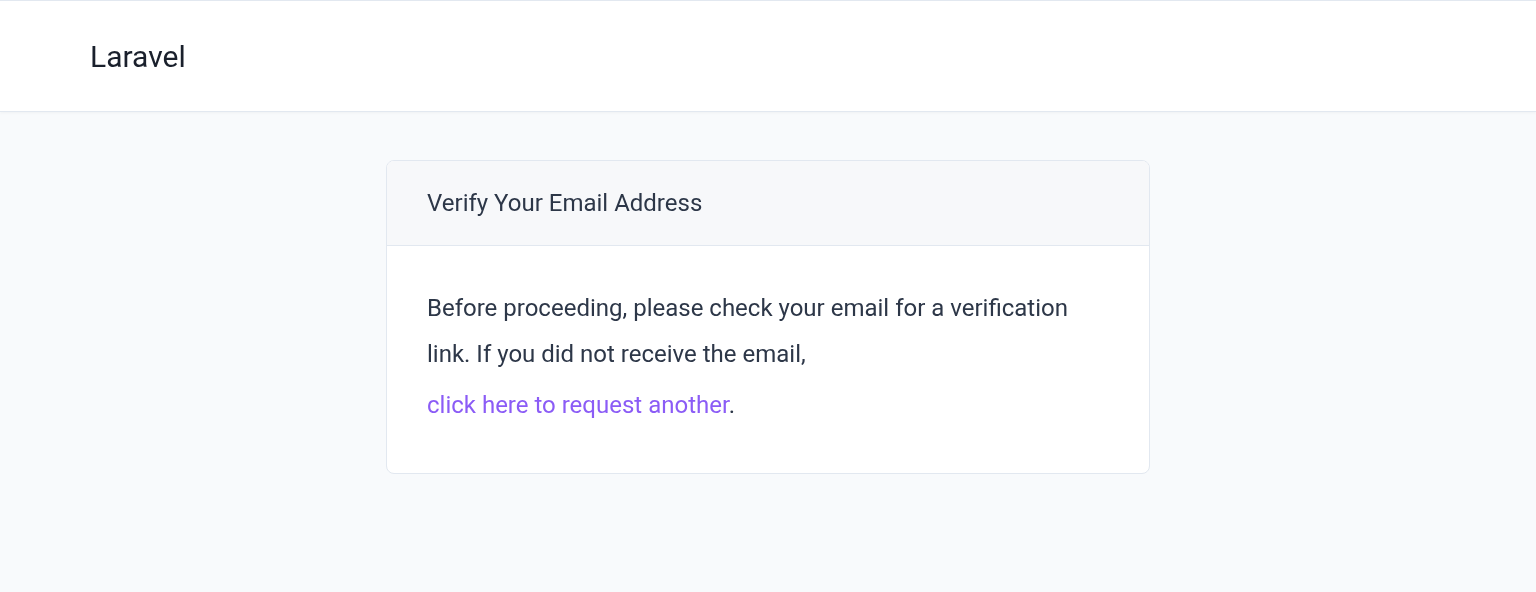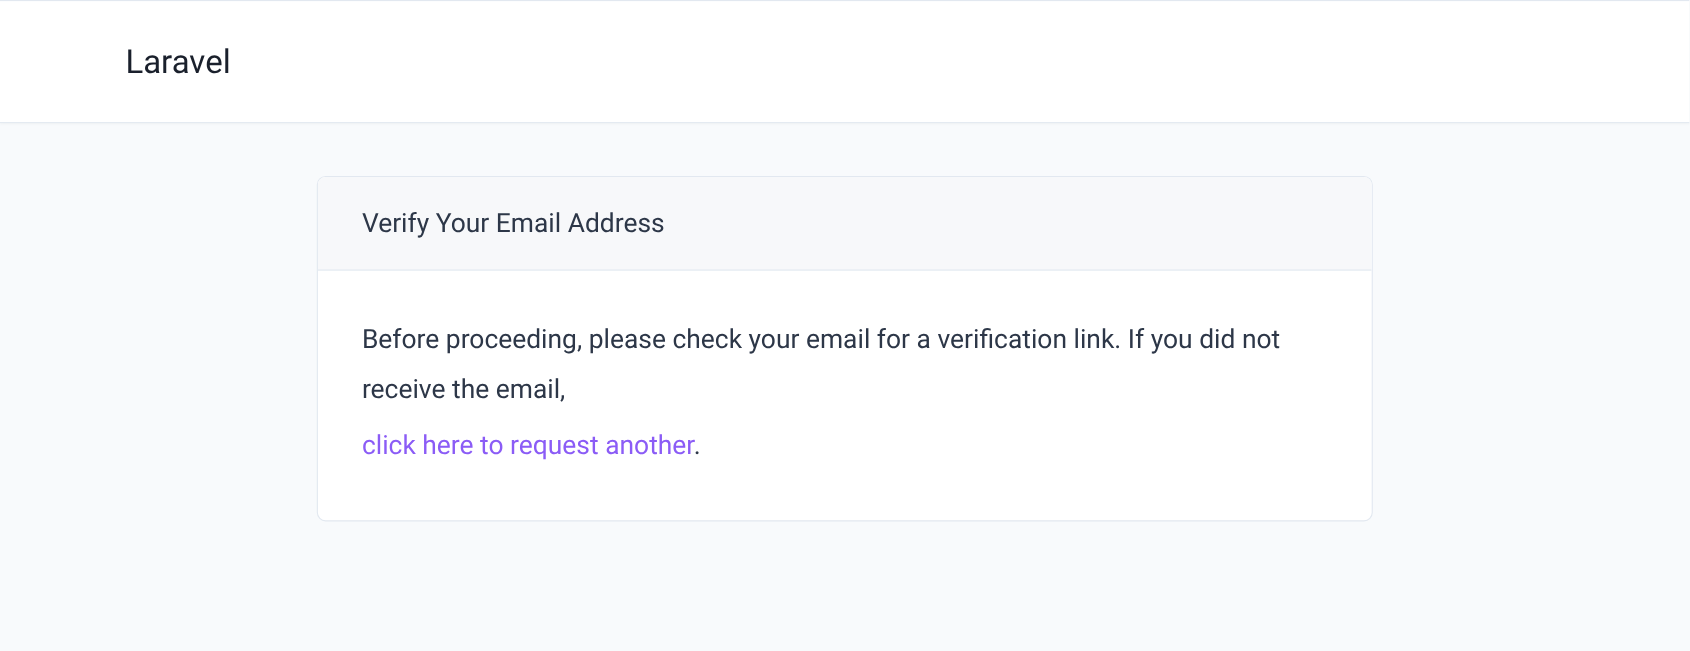--- a/index.html
+++ b/index.html
@@ -16,21 +16,21 @@
     }
     .navbar {
       background-color: #ffffff;
       border-top: 1px solid #e2e8f0;
       border-bottom: 1px solid #e2e8f0;
       box-shadow: 0 1px 3px rgba(0,0,0,0.04);
       height: 112px;
       display: flex;
       align-items: center;
       justify-content: space-between;
-      padding-left: 114px;
+      padding-left: 90px;
       padding-right: 96px;
     }
     .navbar-brand {
       font-size: 30px;
       font-weight: 400;
       color: #1a202c;
       text-decoration: none;
     }
     .navbar-user {
       display: flex;
@@ -50,21 +50,21 @@
       border-right: 6px solid transparent;
       border-top: 7px solid #718096;
       margin-top: 4px;
     }
     .container {
       display: flex;
       justify-content: center;
       padding-top: 48px;
     }
     .card {
-      width: 960px;
+      width: 764px;
       border: 1px solid #e2e8f0;
       border-radius: 8px;
       background-color: #ffffff;
       overflow: hidden;
     }
     .card-header {
       background-color: #f7f8fa;
       padding: 28px 40px;
       border-bottom: 1px solid #e2e8f0;
       font-size: 24px;

